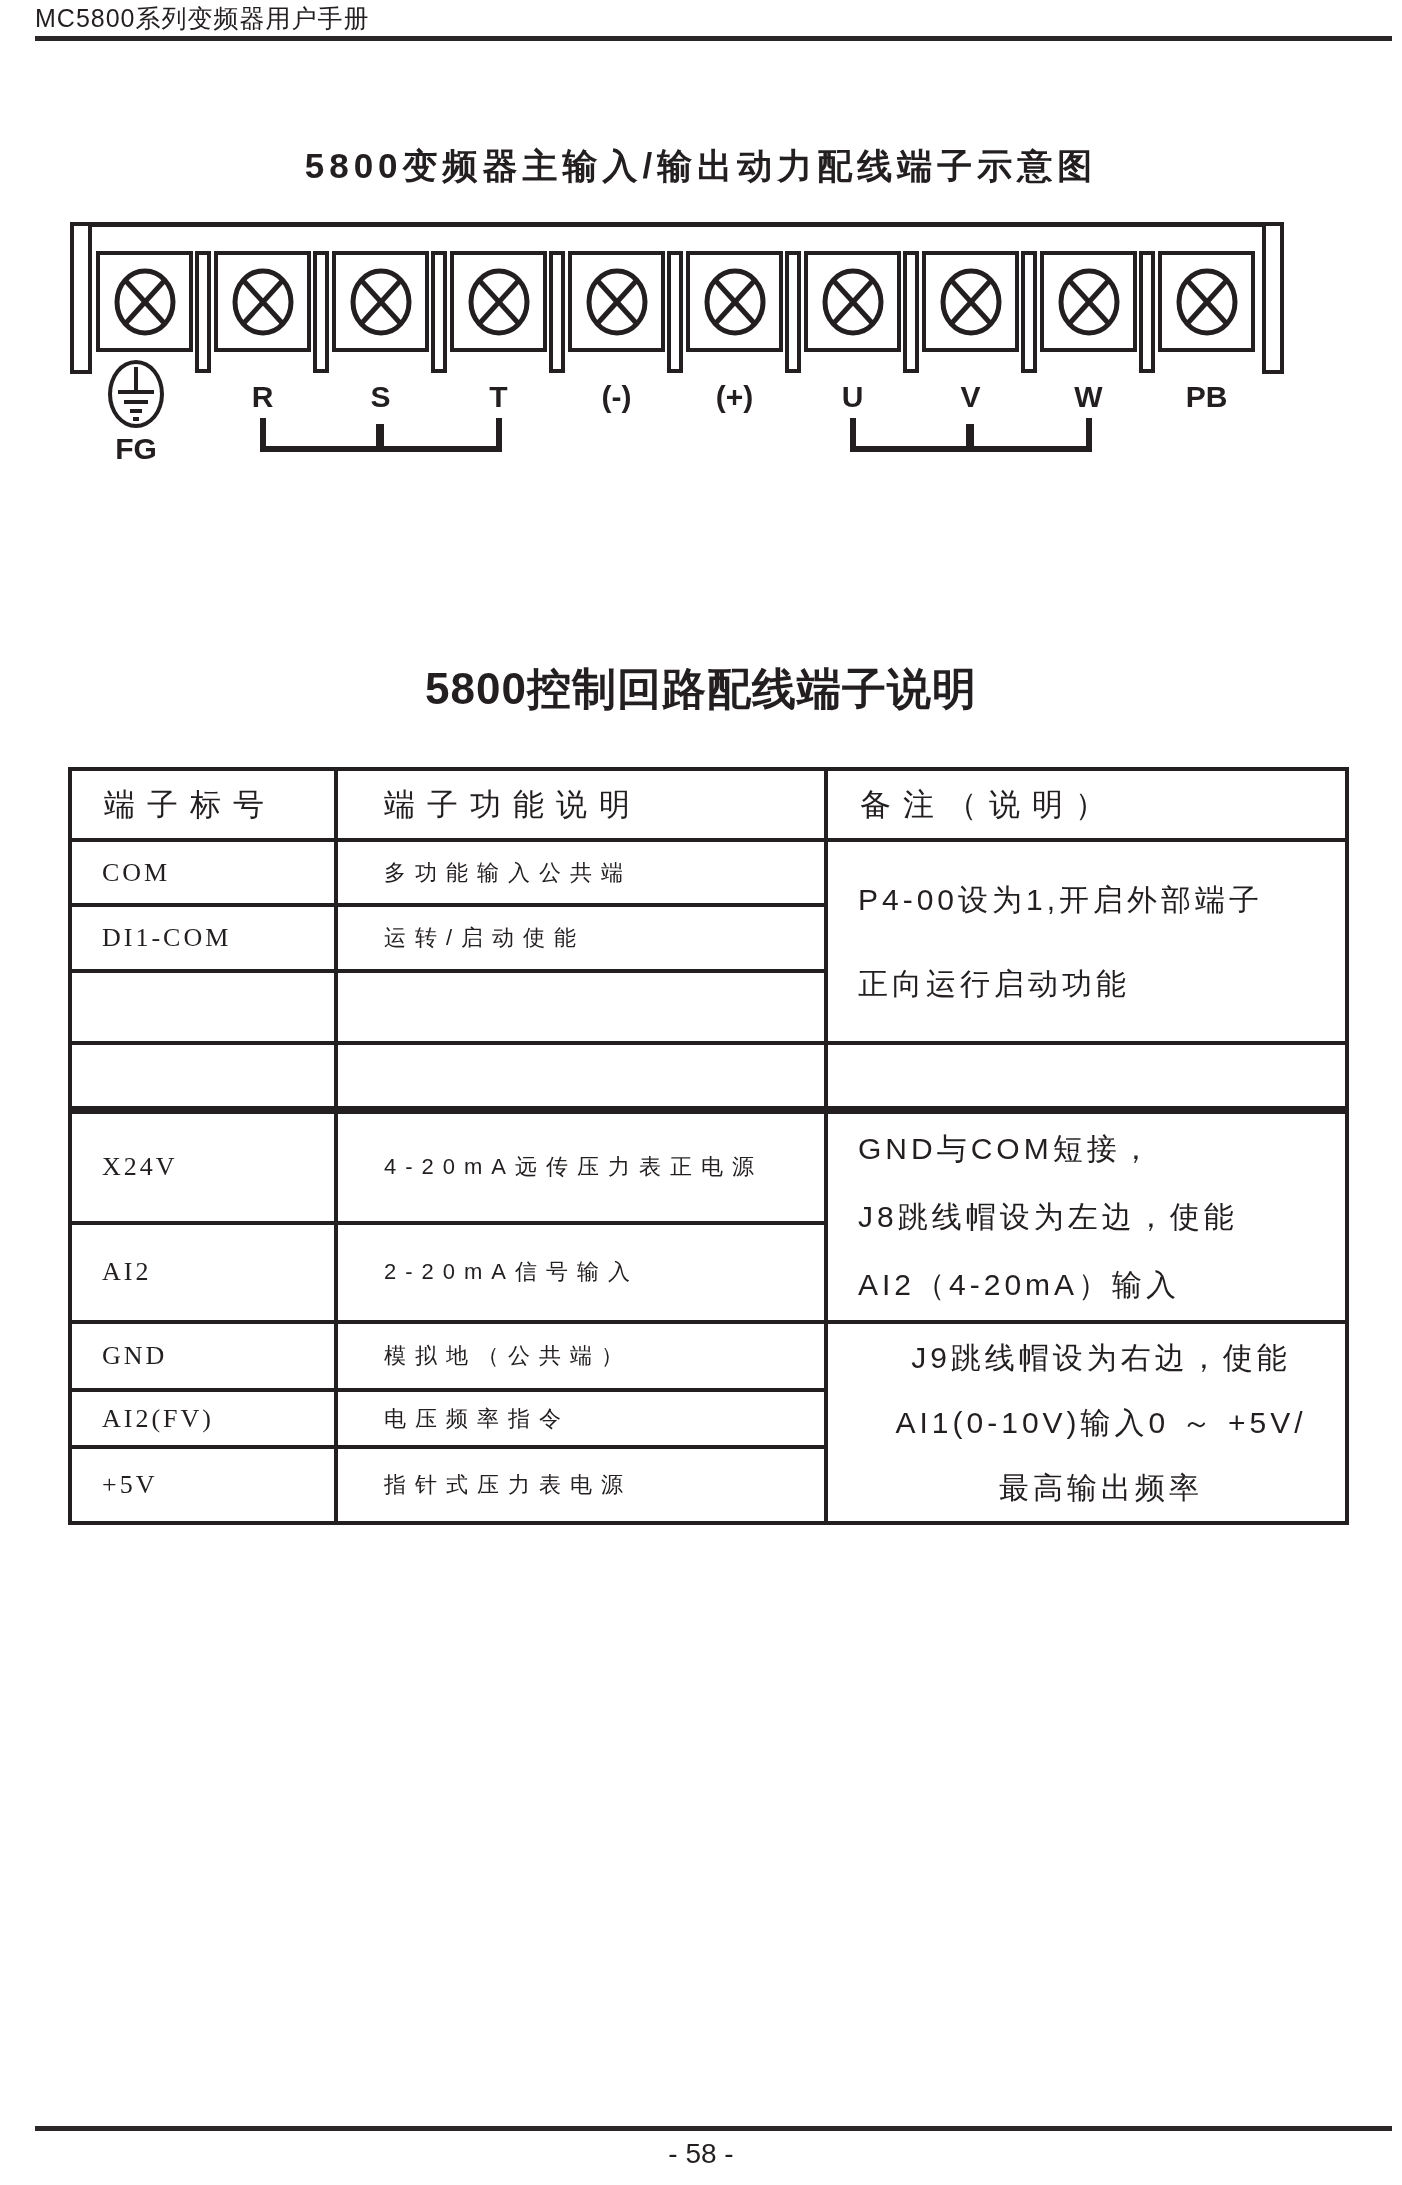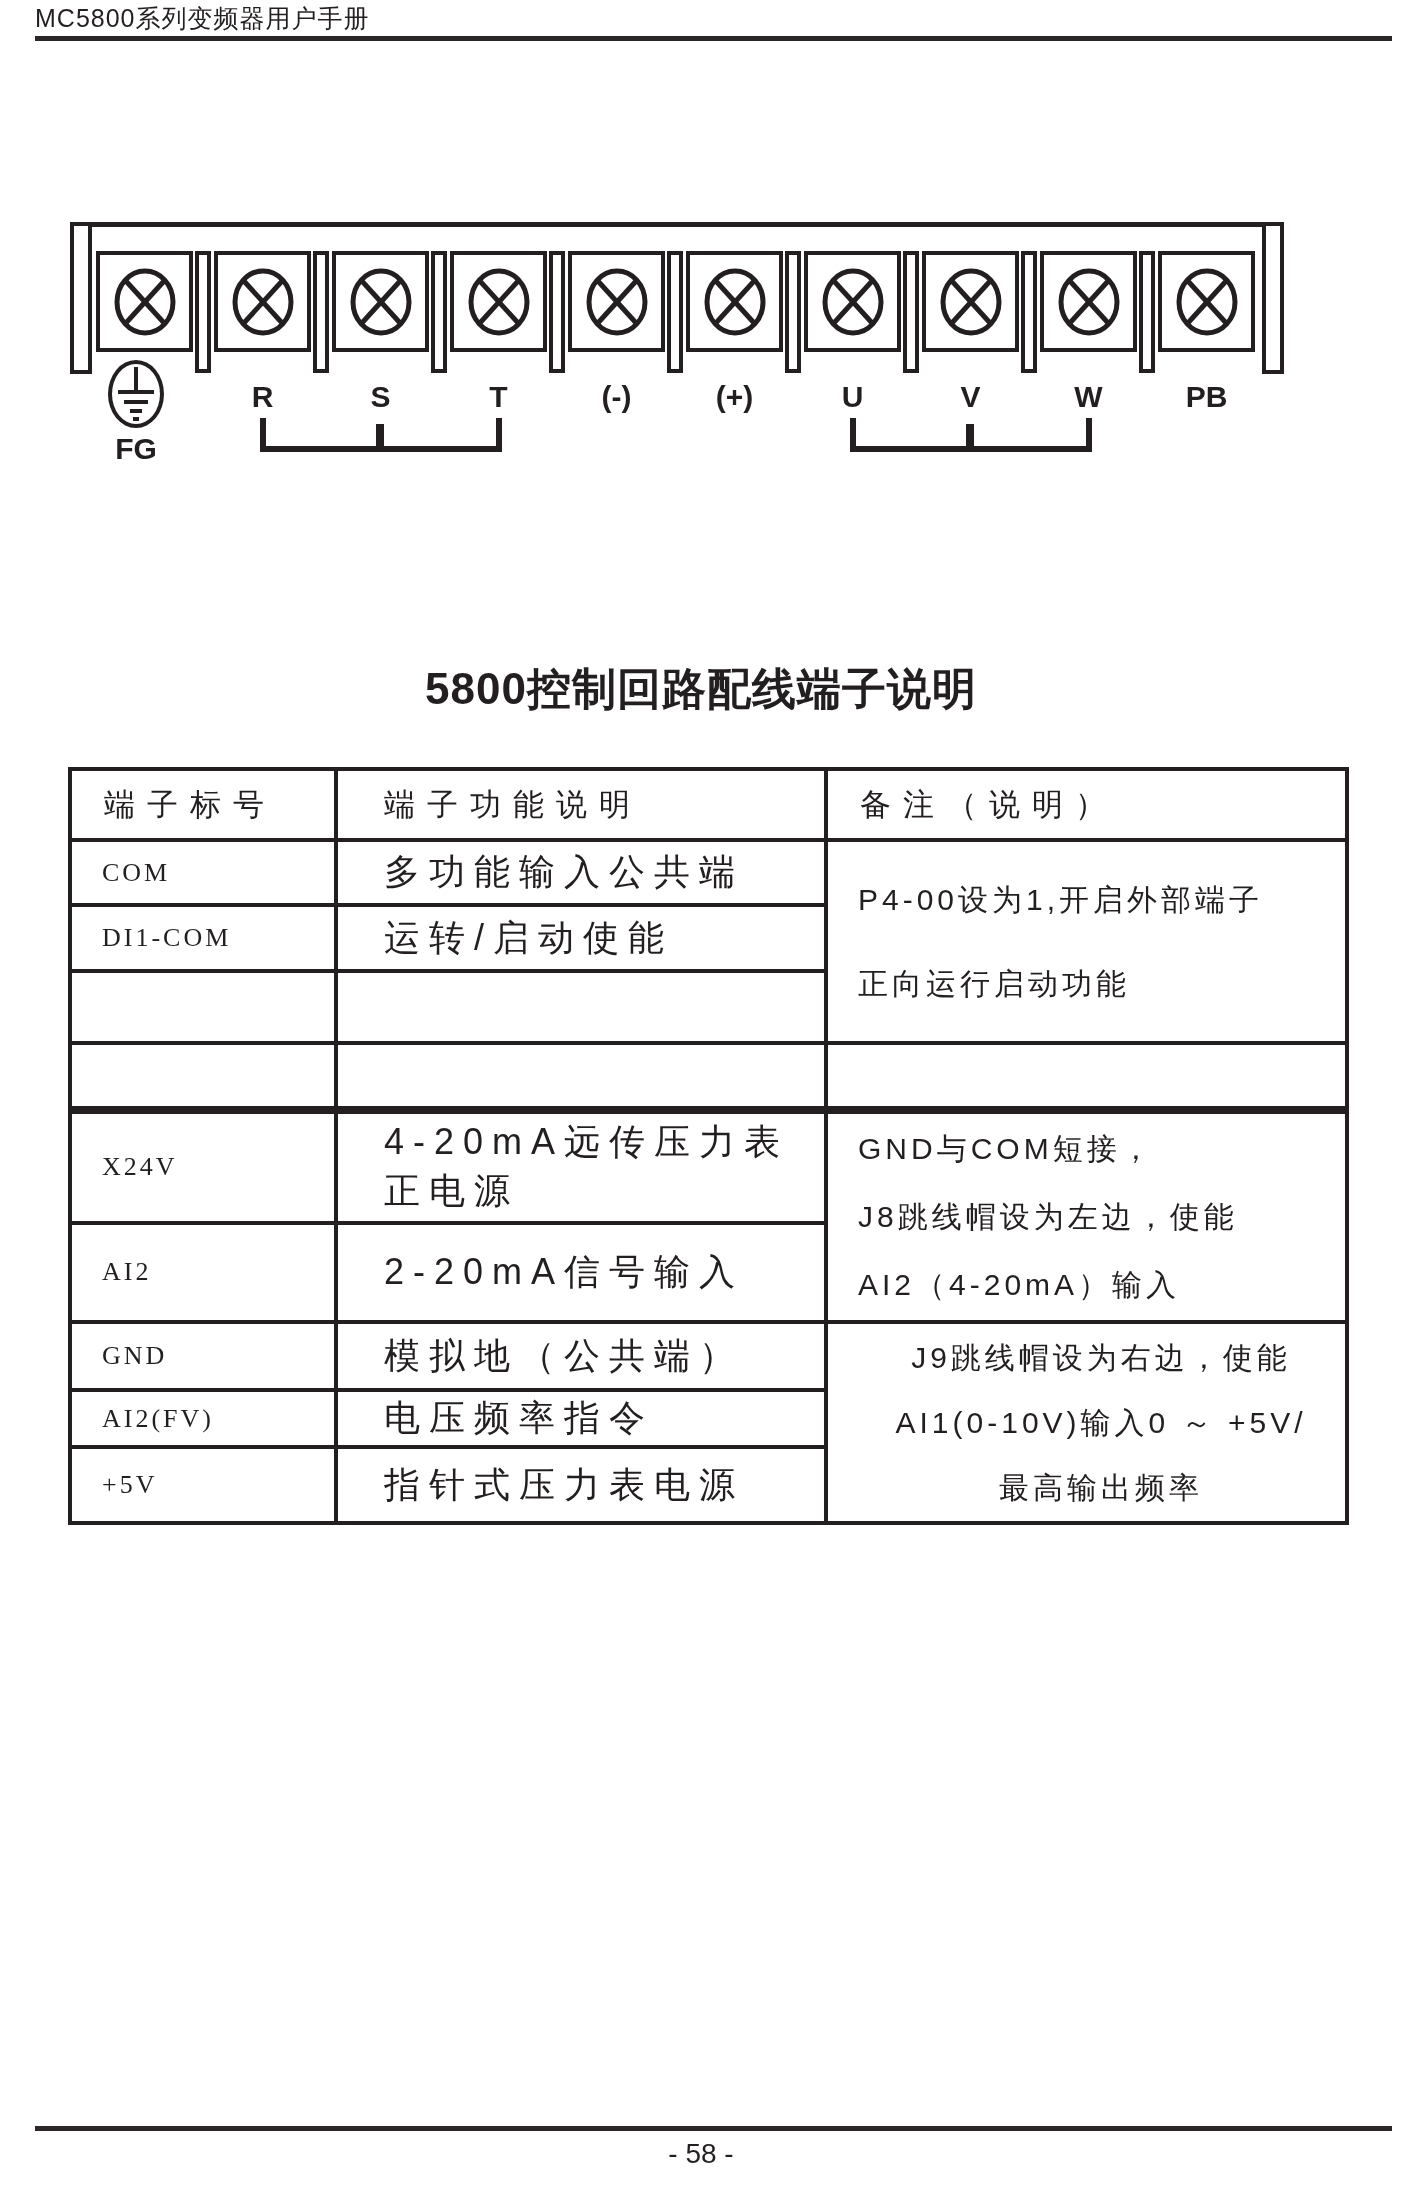--- a/index.html
+++ b/index.html
@@ -51,41 +51,42 @@
   
   table.ctl{position:absolute;left:68px;top:767px;width:1277px;border-collapse:collapse;
     table-layout:fixed;border-radius:32px;}
   table.ctl th,table.ctl td{border:4px solid #231f20;vertical-align:middle;
     font-weight:normal;text-align:left;overflow:hidden;}
   th.c1,th.c2,th.c3{font-size:31px;letter-spacing:12px;}
   th.c1{padding-left:32px;}
   th.c2{padding-left:46px;}
   th.c3{padding-left:32px;}
   td.term{font-size:26px;letter-spacing:3px;padding-left:30px;font-family:Liberation Serif, serif;}
-  td.func{font-size:36px;letter-spacing:9px;padding-left:46px;}
+  td.func{font-size:22px;letter-spacing:9px;padding-left:46px;}
   td.note{font-size:30px;letter-spacing:4px;padding-left:30px;}
   td.note .nline{white-space:nowrap;}
   td.note1 .nline{line-height:84px;}
   td.note2 .nline{line-height:68px;}
   td.note3 .nline{line-height:65px;text-align:center;}
   tr.r0{height:71px;} tr.r1{height:65px;} tr.r2{height:66px;} tr.r3{height:72px;}
   tr.r4{height:67px;} tr.r5{height:108px;} tr.r6{height:95px;} tr.r7{height:68px;}
   tr.r8{height:57px;} tr.r9{height:76px;}
   tr.r4 td{border-bottom-width:8px;}
   
   .page-number{position:absolute;left:0;top:2138px;width:100%;text-align:center;font-size:28px;}
 </style>
 </head>
 <body>
 
 <div class="page">
 
   <div class="manual-title">MC5800系列变频器用户手册</div>
   <div class="rule top"></div>
 
+  <div class="diagram-title">5800变频器主输入/输出动力配线端子示意图</div>
 
   <div class="diagram">
     <div class="strip-top"></div>
     <div class="end-cap" style="left:0"></div>
     <div class="end-cap" style="left:1192px"></div>
 
     <div class="sep" style="left:125px"></div>
     <div class="sep" style="left:243px"></div>
     <div class="sep" style="left:361px"></div>
     <div class="sep" style="left:479px"></div>

